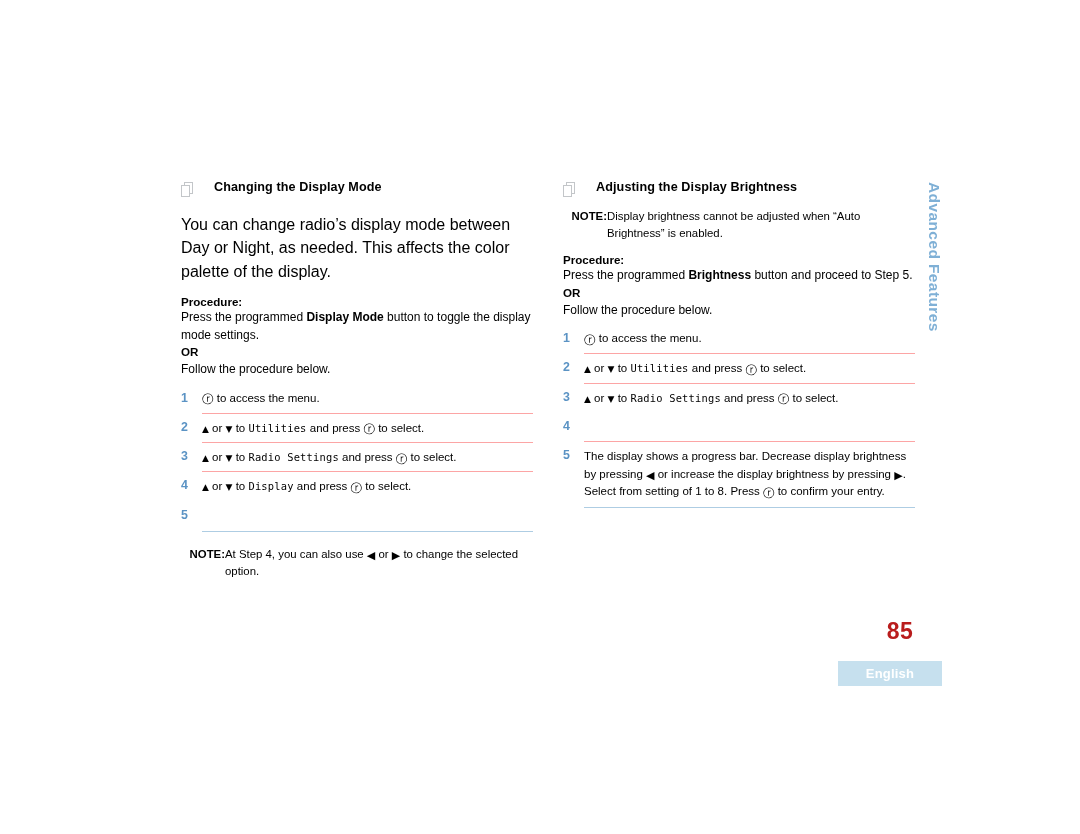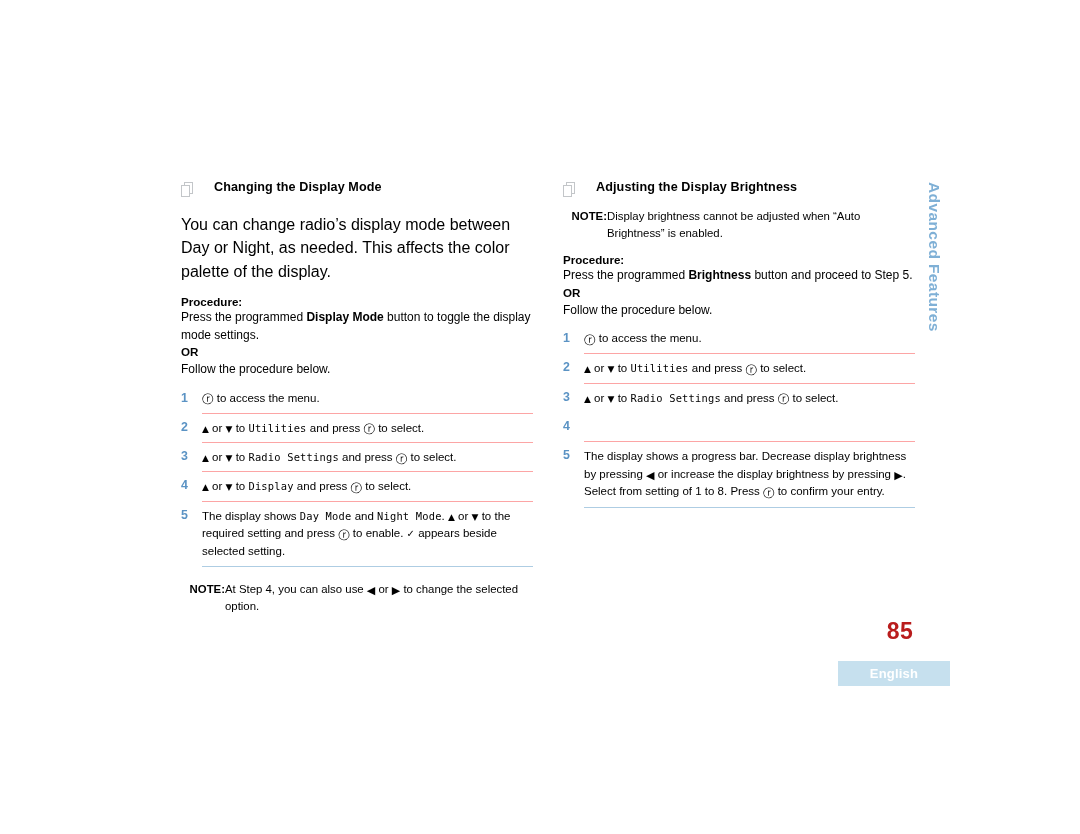--- a/index.html
+++ b/index.html
@@ -187,21 +187,21 @@
     text-align: center;
     font-size: 23px;
     font-weight: bold;
     color: #b91c1c;
     letter-spacing: 0.5px;
   }
   .lang-badge {
     position: absolute;
     left: 838px;
     top: 661px;
-    width: 112px;
+    width: 104px;
     height: 25px;
     background: #c6e0ee;
     display: flex;
     align-items: center;
     justify-content: center;
   }
   .lang-badge span {
     color: #ffffff;
     font-size: 13px;
     font-weight: bold;
@@ -247,21 +247,20 @@
         <div class="step">
           <span class="step-num">3</span>
           <span class="step-body"><span class="gl gl-up">▲</span> or <span class="gl gl-down">▼</span> to <span class="mono">Radio Settings</span> and press <span class="gl gl-menu">ⓡ</span> to select.</span>
         </div>
         <div class="step">
           <span class="step-num">4</span>
           <span class="step-body"><span class="gl gl-up">▲</span> or <span class="gl gl-down">▼</span> to <span class="mono">Display</span> and press <span class="gl gl-menu">ⓡ</span> to select.</span>
         </div>
         <div class="step">
           <span class="step-num">5</span>
-          <span class="step-body">The display shows <span class="mono">Day Mode</span> and <span class="mono">Night Mode</span>. <span class="gl gl-up">▲</span> or <span class="gl gl-down">▼</span> to the required setting and press <span class="gl gl-menu">ⓡ</span> to enable. <span class="gl gl-check">✓</span> appears beside selected setting.</span>
         </div>
       </div>
     <div class="steps-end"></div>
 
     <div class="note" style="margin-top:14px;">
       <span class="note-label">NOTE:</span>
       <span class="note-body">At Step 4, you can also use <span class="gl gl-left">◀</span> or <span class="gl gl-right">▶</span> to change the selected option.</span>
     </div>
 
   </div>

